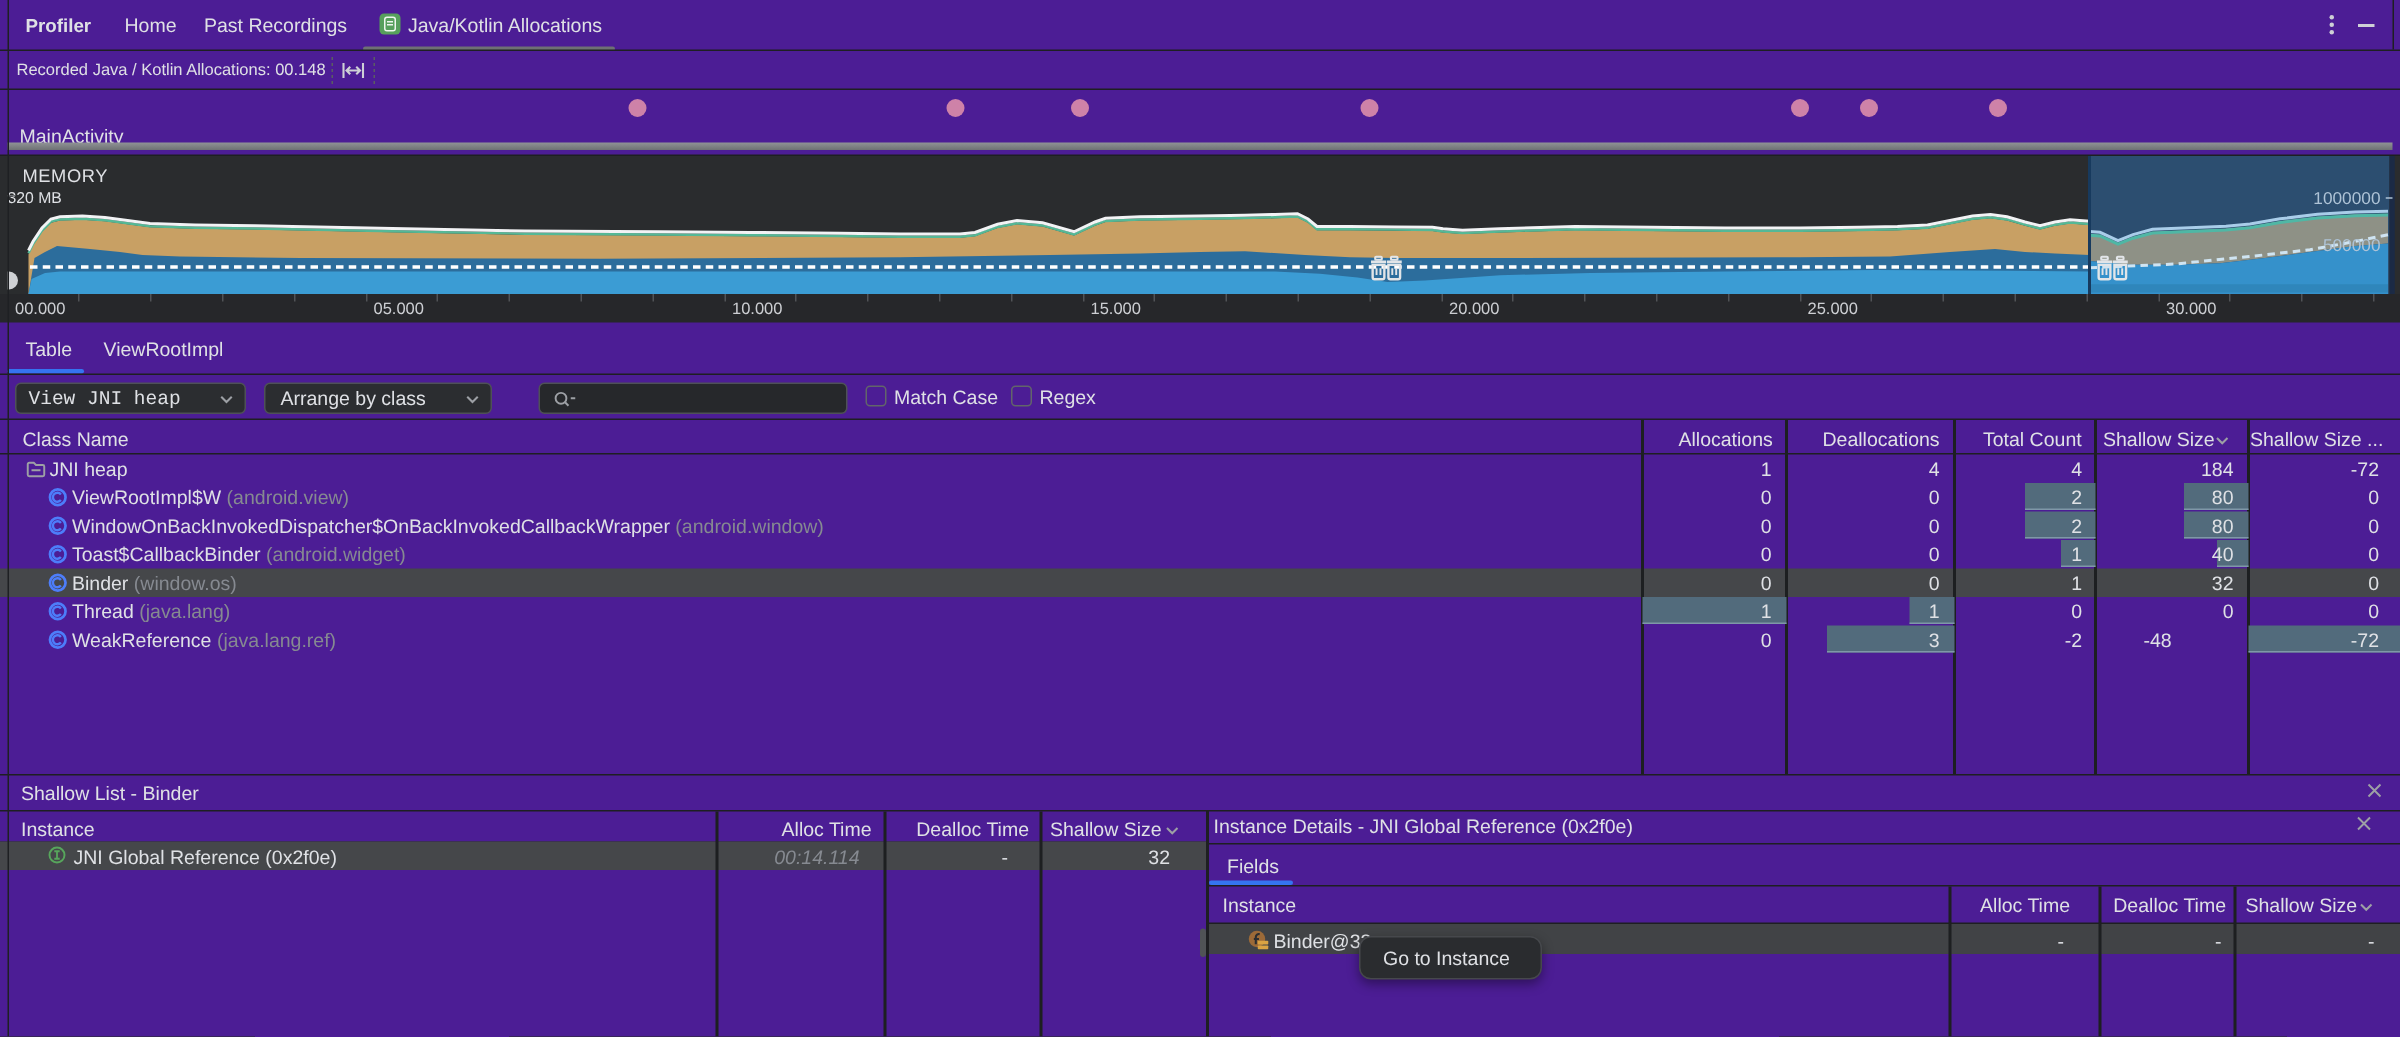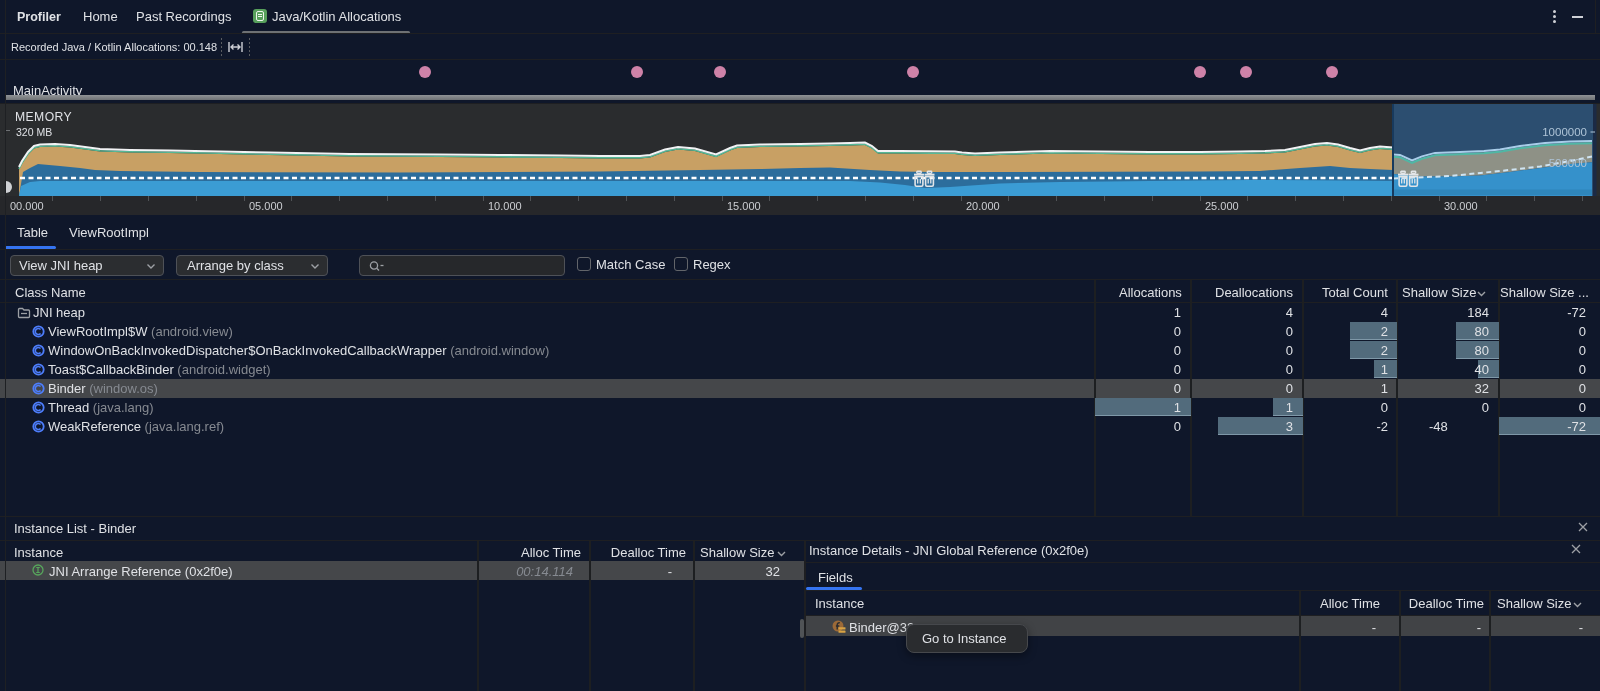--- a/index.html
+++ b/index.html
@@ -1,19 +1,19 @@
 <!DOCTYPE html>
 <html><head>
 <meta charset="utf-8">
 <style>
   * { margin:0; padding:0; box-sizing:border-box; }
   html,body { width:1600px; height:691px; background:#2b2d30; overflow:hidden; }
   body { font-family:"Liberation Sans", sans-serif; color:#dfe1e5; font-size:13px; }
   .abs { position:absolute; }
-  #page { position:relative; width:1600px; height:691px; background:#0f172a; }
+  #page { position:relative; width:1600px; height:691px; background:#4c1d95; }
   .hline { position:absolute; background:#1e1f22; height:1px; }
   .vline { position:absolute; background:#1d1f21; width:2px; }
   .txt { position:absolute; white-space:nowrap; }
   .gray { color:#868a91; }
 </style>
 </head>
 <body>
 <div id="page">
 
   <div class="txt" style="left:17px; top:10px; font-weight:bold; font-size:12.5px;">Profiler</div>
@@ -100,21 +100,21 @@
         </g>
         <g transform="translate(1408.5,67)" stroke="#e2e5e8" fill="none">
           <rect x="2.8" y="0.2" width="4.4" height="2" rx="0.6" stroke-width="1.4"></rect>
           <path d="M0 3.6 h10" stroke-width="1.9"></path>
           <path d="M1.1 5.6 h7.8 v8.2 a1.4 1.4 0 0 1 -1.4 1.4 h-5 a1.4 1.4 0 0 1 -1.4 -1.4 z" stroke-width="1.6"></path>
           <path d="M3.7 7.8 v4.6 M6.3 7.8 v4.6" stroke-width="1.3"></path>
         </g>
       </svg>
     </div>
   <div class="txt" style="left:15px; top:110px; font-size:12.2px; letter-spacing:0.4px; z-index:5;">MEMORY</div>
-  <div class="txt" style="left:16px; top:126px; font-size:10.5px; z-index:5;text-align:right;">320 MB</div>
+  <div class="txt" style="left:5px; top:126px; font-size:10.5px; z-index:5;text-align:right;">320 MB</div>
   <div class="abs" style="left:5px; top:130px; width:5px; height:1px; background:#6e7174; z-index:5;"></div>
 
   <div class="abs" style="left:0; top:196px; width:1600px; height:19px; background:#26272a;" id="axis">
       <div class="abs" style="left:52.3px; top:0; width:1px; height:4.5px; background:#505356;"></div>
       <div class="abs" style="left:100.1px; top:0; width:1px; height:4.5px; background:#505356;"></div>
       <div class="abs" style="left:147.9px; top:0; width:1px; height:4.5px; background:#505356;"></div>
       <div class="abs" style="left:195.7px; top:0; width:1px; height:4.5px; background:#505356;"></div>
       <div class="abs" style="left:243.5px; top:0; width:1px; height:4.5px; background:#505356;"></div>
       <div class="abs" style="left:291.3px; top:0; width:1px; height:4.5px; background:#505356;"></div>
       <div class="abs" style="left:339.1px; top:0; width:1px; height:4.5px; background:#505356;"></div>
@@ -152,21 +152,21 @@
       <div class="txt" style="left:1205.0px; top:4px; font-size:11px; color:#ccced2;">25.000</div>
       <div class="txt" style="left:1444.0px; top:4px; font-size:11px; color:#ccced2;">30.000</div>
     </div>
 
   <div class="txt" style="left:17px; top:225px;">Table</div>
   <div class="txt" style="left:69px; top:225px;">ViewRootImpl</div>
   <div class="abs" style="left:5px; top:246px; width:51px; height:3px; background:#3574f0; border-radius:2px;"></div>
   <div class="hline" style="left:0; top:249px; width:1600px;"></div>
 
   <div class="abs" style="left:10px; top:255px; width:154px; height:21px; background:#2b2d30; border:1px solid #4e5157; border-radius:4px;">
-    <div class="txt" style="left:8px; top:2px;">View JNI heap</div>
+    <div class="txt" style="left:8px; top:2px;font-family:Liberation Mono, monospace;">View JNI heap</div>
     <svg class="abs" style="right:7px; top:7px;" width="10" height="7" viewBox="0 0 10 7">
         <path d="M1.5 1.5 L5 5 L8.5 1.5" stroke="#9da0a5" stroke-width="1.4" fill="none"></path>
       </svg>
   </div>
   <div class="abs" style="left:176px; top:255px; width:152px; height:21px; background:#2b2d30; border:1px solid #4e5157; border-radius:4px;">
     <div class="txt" style="left:10px; top:2px;">Arrange by class</div>
     <svg class="abs" style="right:7px; top:7px;" width="10" height="7" viewBox="0 0 10 7">
         <path d="M1.5 1.5 L5 5 L8.5 1.5" stroke="#9da0a5" stroke-width="1.4" fill="none"></path>
       </svg>
   </div>
@@ -278,40 +278,40 @@
       <div class="abs" style="left:1499px; top:417px; width:101px; height:18px; background:#526b7c; border-bottom:1px solid #7f98a8; z-index:1;"></div>
     </div>
 
   <div class="vline" style="left:1094px; top:280px; height:236px;"></div>
   <div class="vline" style="left:1190px; top:280px; height:236px;"></div>
   <div class="vline" style="left:1302px; top:280px; height:236px;"></div>
   <div class="vline" style="left:1396px; top:280px; height:236px;"></div>
   <div class="vline" style="left:1498px; top:280px; height:236px;"></div>
 
   <div class="hline" style="left:0; top:516px; width:1600px;"></div>
-  <div class="txt" style="left:14px; top:521px;">Instance List - Binder</div>
+  <div class="txt" style="left:14px; top:521px;">Shallow List - Binder</div>
   <svg class="abs" style="left:1577px; top:521px;" width="12" height="12" viewBox="0 0 12 12">
       <path d="M2 2 L10 10 M10 2 L2 10" stroke="#9da0a5" stroke-width="1.3"></path>
     </svg>
   <div class="hline" style="left:0; top:540px; width:1600px;"></div>
 
   <div class="txt" style="left:14px; top:545px;">Instance</div>
   <div class="txt" style="left:481px; top:545px; width:100px; text-align:right;">Alloc Time</div>
   <div class="txt" style="left:586px; top:545px; width:100px; text-align:right;">Dealloc Time</div>
   <div class="txt" style="left:700px; top:545px;">Shallow Size</div>
   <svg class="abs" style="left:776px; top:550px;" width="11" height="8" viewBox="0 0 11 8">
       <path d="M2 2 L5.5 5.5 L9 2" stroke="#9da0a5" stroke-width="1.4" fill="none"></path>
     </svg>
   <div class="hline" style="left:0; top:561px; width:805px;"></div>
   <div class="abs" style="left:0; top:561px; width:805px; height:19px; background:#45474a;"></div>
   <svg class="abs" style="left:32px; top:564px;" width="12" height="12" viewBox="0 0 12 12">
       <circle cx="6" cy="6" r="5" stroke="#57a65c" stroke-width="1.3" fill="none"></circle>
       <path d="M4.2 3.5 h3.6 M4.2 8.5 h3.6 M6 3.5 v5" stroke="#57a65c" stroke-width="1.2" fill="none"></path>
     </svg>
-  <div class="txt" style="left:49px; top:564px;">JNI Arrange Reference (0x2f0e)</div>
+  <div class="txt" style="left:49px; top:564px;">JNI Global Reference (0x2f0e)</div>
   <div class="txt gray" style="left:473px; top:564px; width:100px; text-align:right; font-style:italic;">00:14.114</div>
   <div class="txt" style="left:600px; top:564px; width:72px; text-align:right;">-</div>
   <div class="txt" style="left:680px; top:564px; width:100px; text-align:right;">32</div>
   <div class="vline" style="left:477px; top:541px; height:150px;"></div>
   <div class="vline" style="left:589px; top:541px; height:150px;"></div>
   <div class="vline" style="left:693px; top:541px; height:150px;"></div>
 
   <div class="abs" style="left:804px; top:540px; width:2px; height:151px; background:#1e1f22;"></div>
   <div class="abs" style="left:800px; top:619px; width:4px; height:19px; background:#505356; border-radius:2px;"></div>
 

